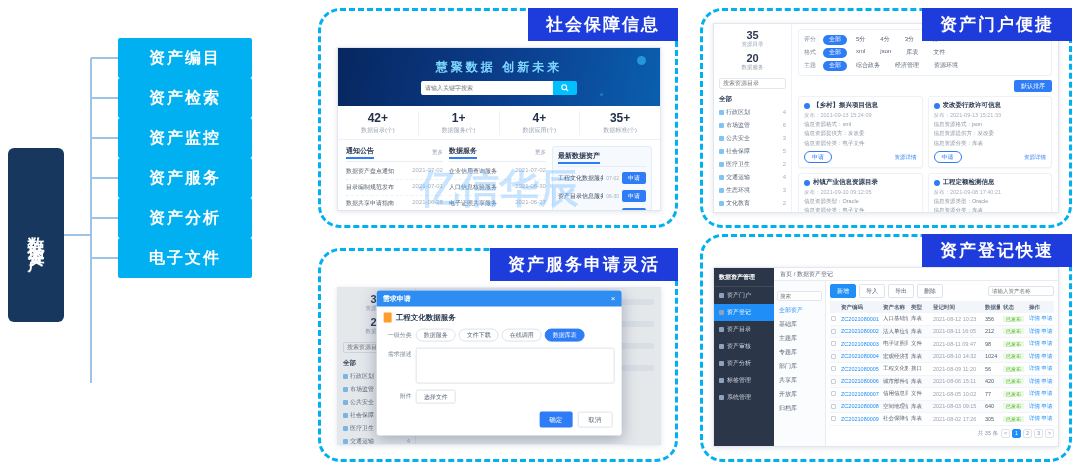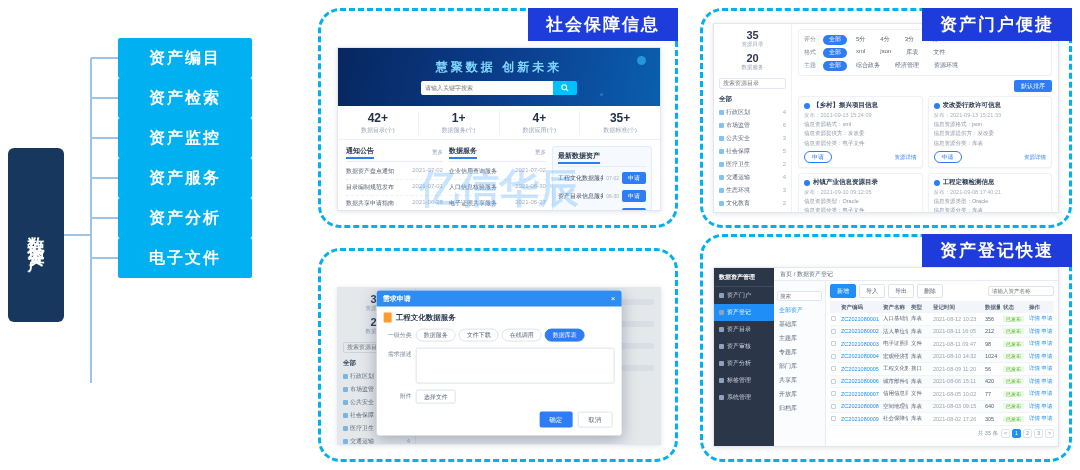--- a/index.html
+++ b/index.html
@@ -476,20 +476,21 @@
             <div class="pt-field">信息资源类型：Oracle</div>
                 <div class="pt-field">信息资源分类：库表</div>
               </div>
           </div>
         </div>
       </div>
     </div>
   </div>
 
   <div class="panel p3">
+    <div class="panel-label">资产服务申请灵活</div>
     <div class="mini">
       <div class="pt-side">
         <div class="pt-stats">
 
             <div class="pt-stat">
               <div class="pt-stat-v">35</div>
               <div class="pt-stat-l">资源目录</div>
             </div>
 
             <div class="pt-stat">

